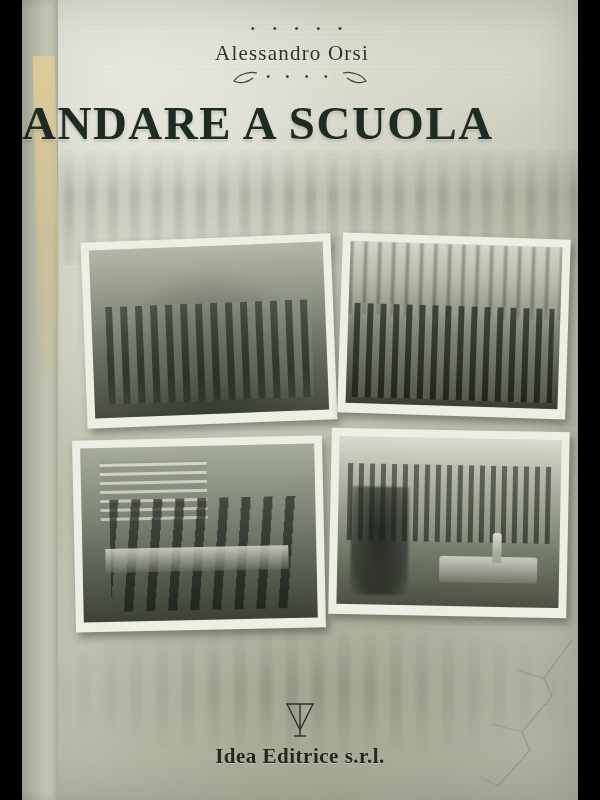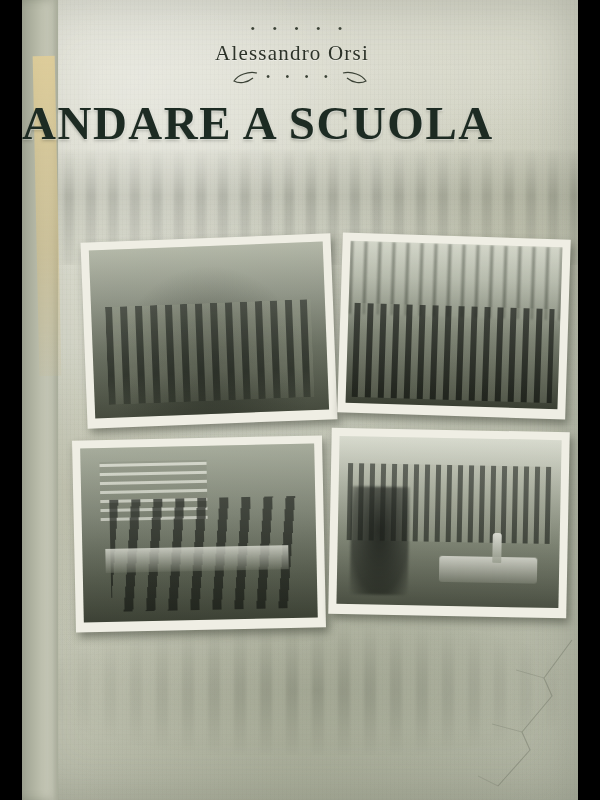--- a/index.html
+++ b/index.html
@@ -321,14 +321,22 @@
 
   <div class="photo p4">
     <div class="img">
       <div class="crowd"></div>
       <div class="fig-left"></div>
       <div class="table"></div>
       <div class="bottle"></div>
     </div>
   </div>
 
+  <div class="pub-mark">
+    <svg class="pub-logo" width="34" height="40" viewBox="0 0 34 40">
+      <path d="M4 4 L30 4 L17 30 Z" fill="none" stroke="#2a3126" stroke-width="1.4"></path>
+      <path d="M17 4 L17 36" stroke="#2a3126" stroke-width="1.4"></path>
+      <path d="M11 36 L23 36" stroke="#2a3126" stroke-width="1.4"></path>
+    </svg>
+    <div class="publisher">Idea Editrice  s.r.l.</div>
+  </div>
 
 </div>
 
 </body></html>

